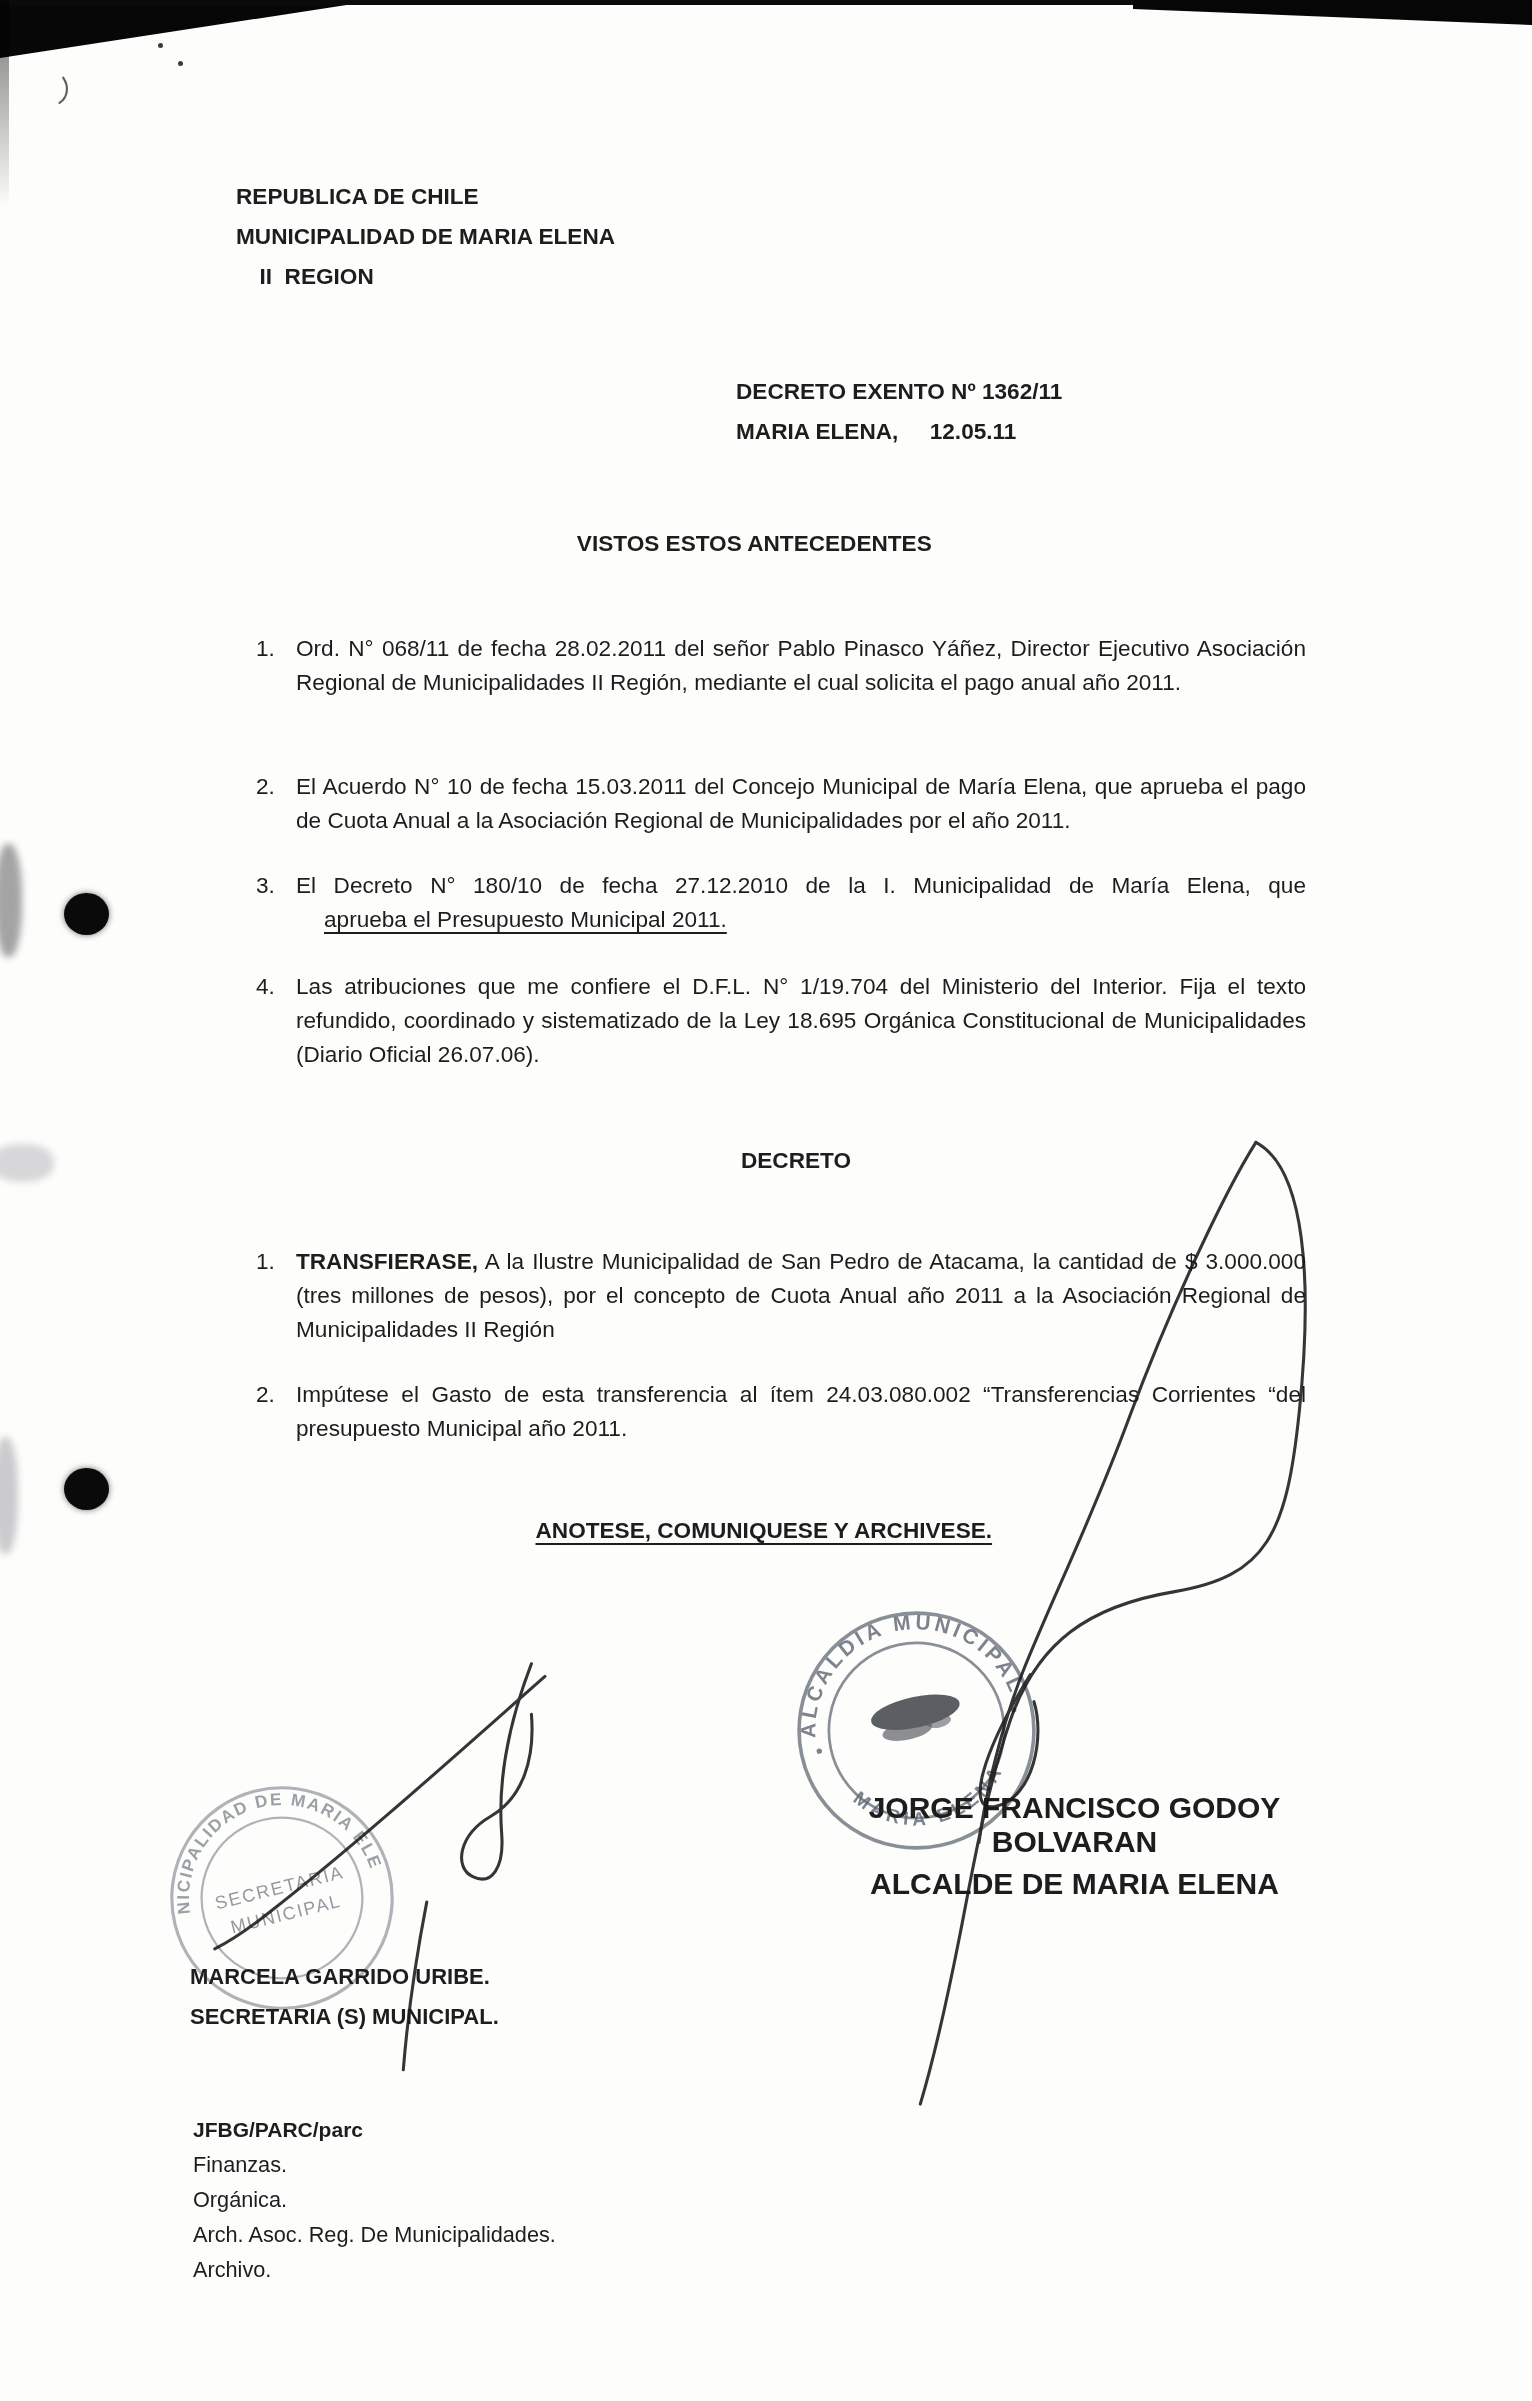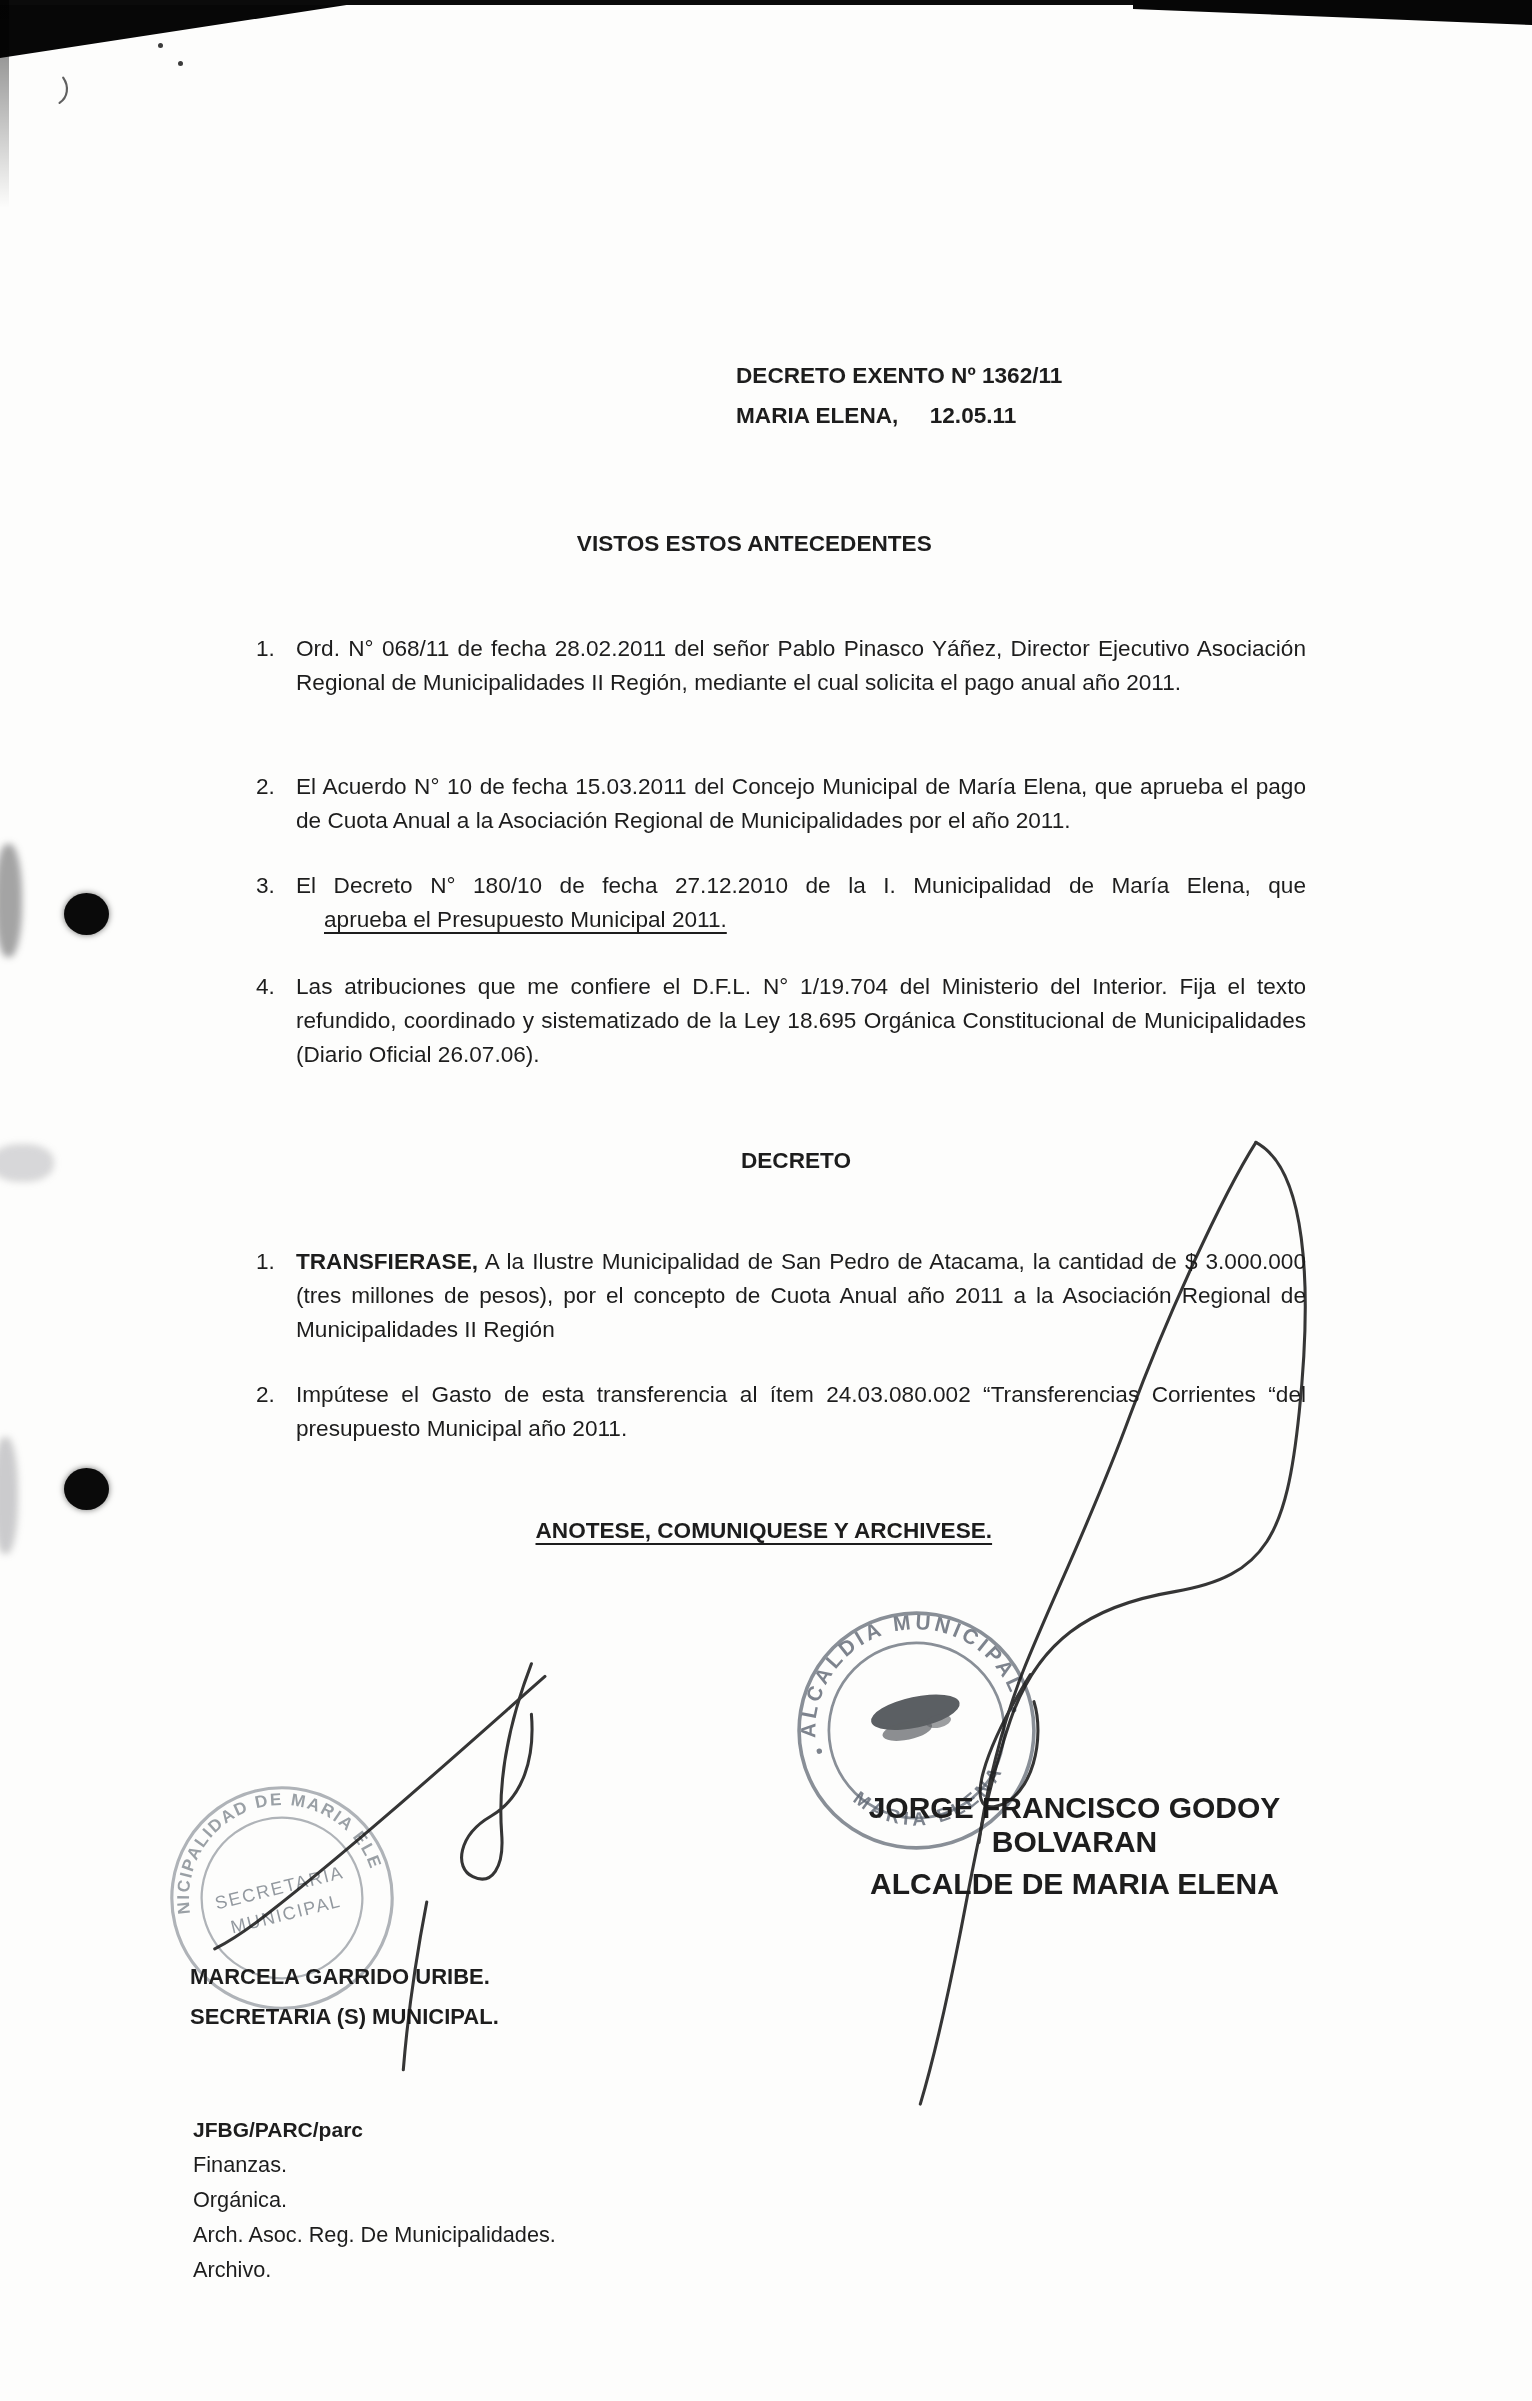--- a/index.html
+++ b/index.html
@@ -61,22 +61,27 @@
   <div class="art speck" style="left:158px; top:43px;"></div>
   <div class="art speck" style="left:178px; top:61px;"></div>
   <div class="art left-shade"></div>
   <div class="smudge smudge1"></div>
   <div class="smudge smudge2"></div>
   <div class="smudge smudge3"></div>
 
   <div class="hole" style="left:64px; top:893px;"></div>
   <div class="hole" style="left:64px; top:1468px;"></div>
 
+  <div class="txt fs25 lh44 b" style="left:236px; top:177px;">
+    <div>REPUBLICA DE CHILE</div>
+    <div>MUNICIPALIDAD DE MARIA ELENA</div>
+    <div class="pre" style="padding-left:23.5px;">II  REGION</div>
+  </div>
 
-  <div class="txt fs25 lh44 b" style="left:736px; top:356px;">
+  <div class="txt fs25 lh44 b" style="left:736px; top:372px;">
     <div>DECRETO EXENTO Nº 1362/11</div>
     <div class="pre">MARIA ELENA,     12.05.11</div>
   </div>
 
   <div class="center-line" style="top:531px; transform:translateX(-11.7px);">VISTOS ESTOS ANTECEDENTES</div>
 
   <div class="li" style="top:632px;">
     <span class="num">1.</span>
     <span class="body">Ord. N° 068/11 de fecha 28.02.2011 del señor Pablo Pinasco Yáñez, Director Ejecutivo Asociación Regional de Municipalidades II Región, mediante el cual solicita el pago anual año 2011.</span>
   </div>

